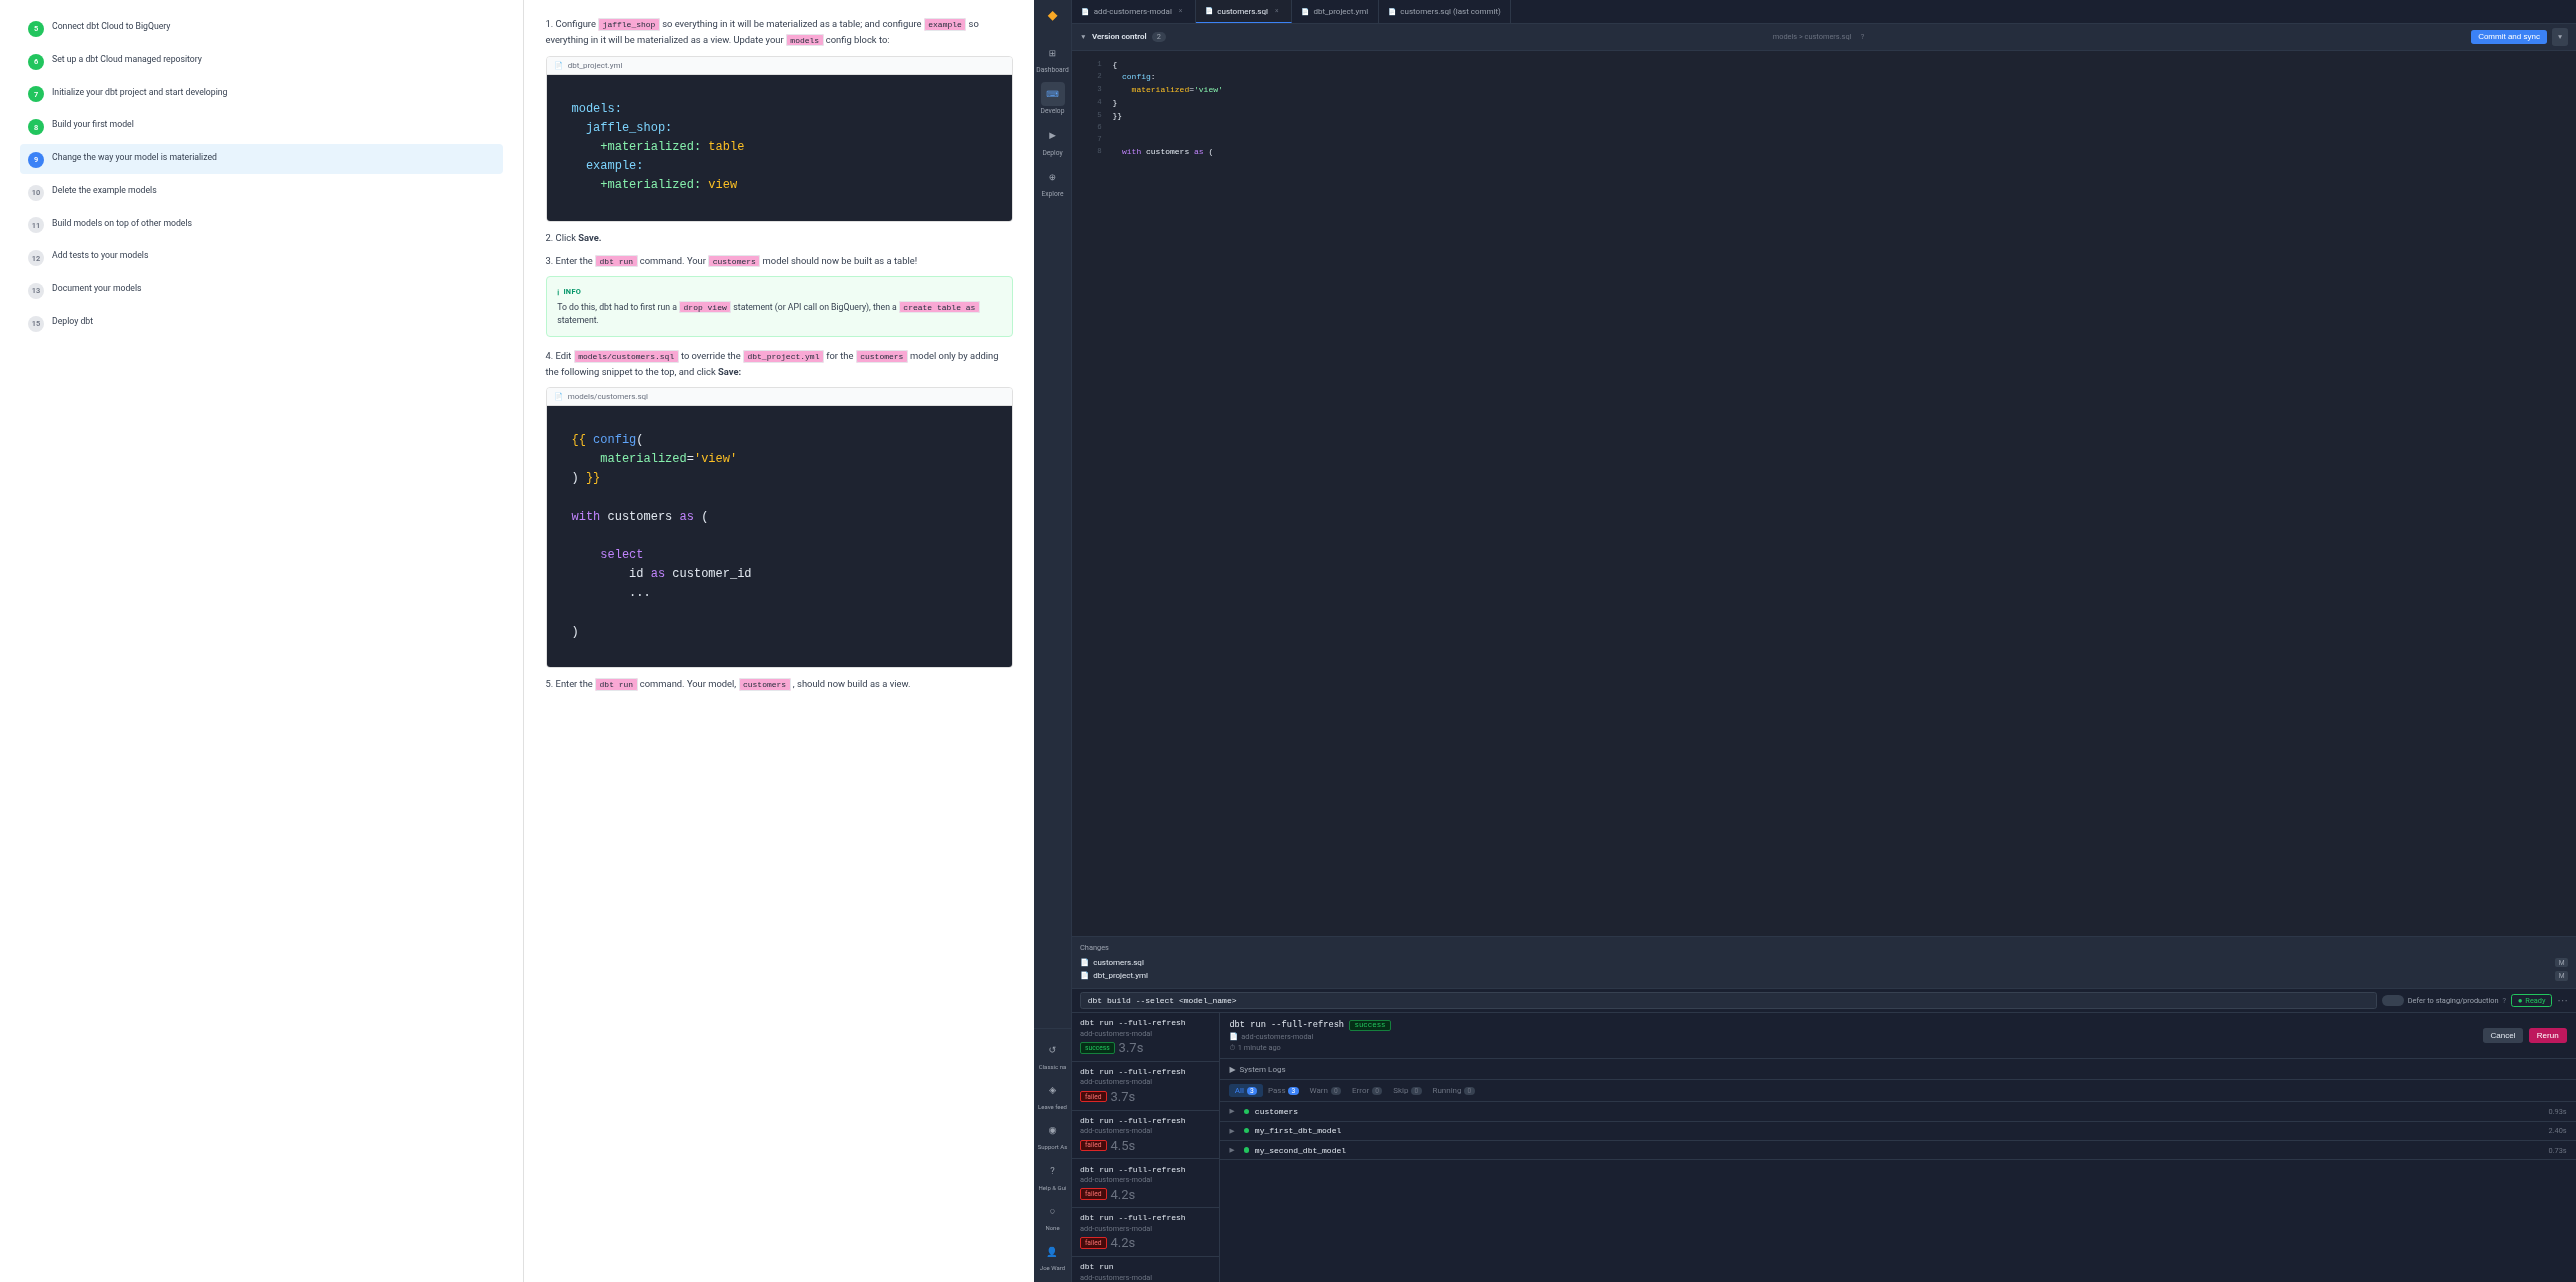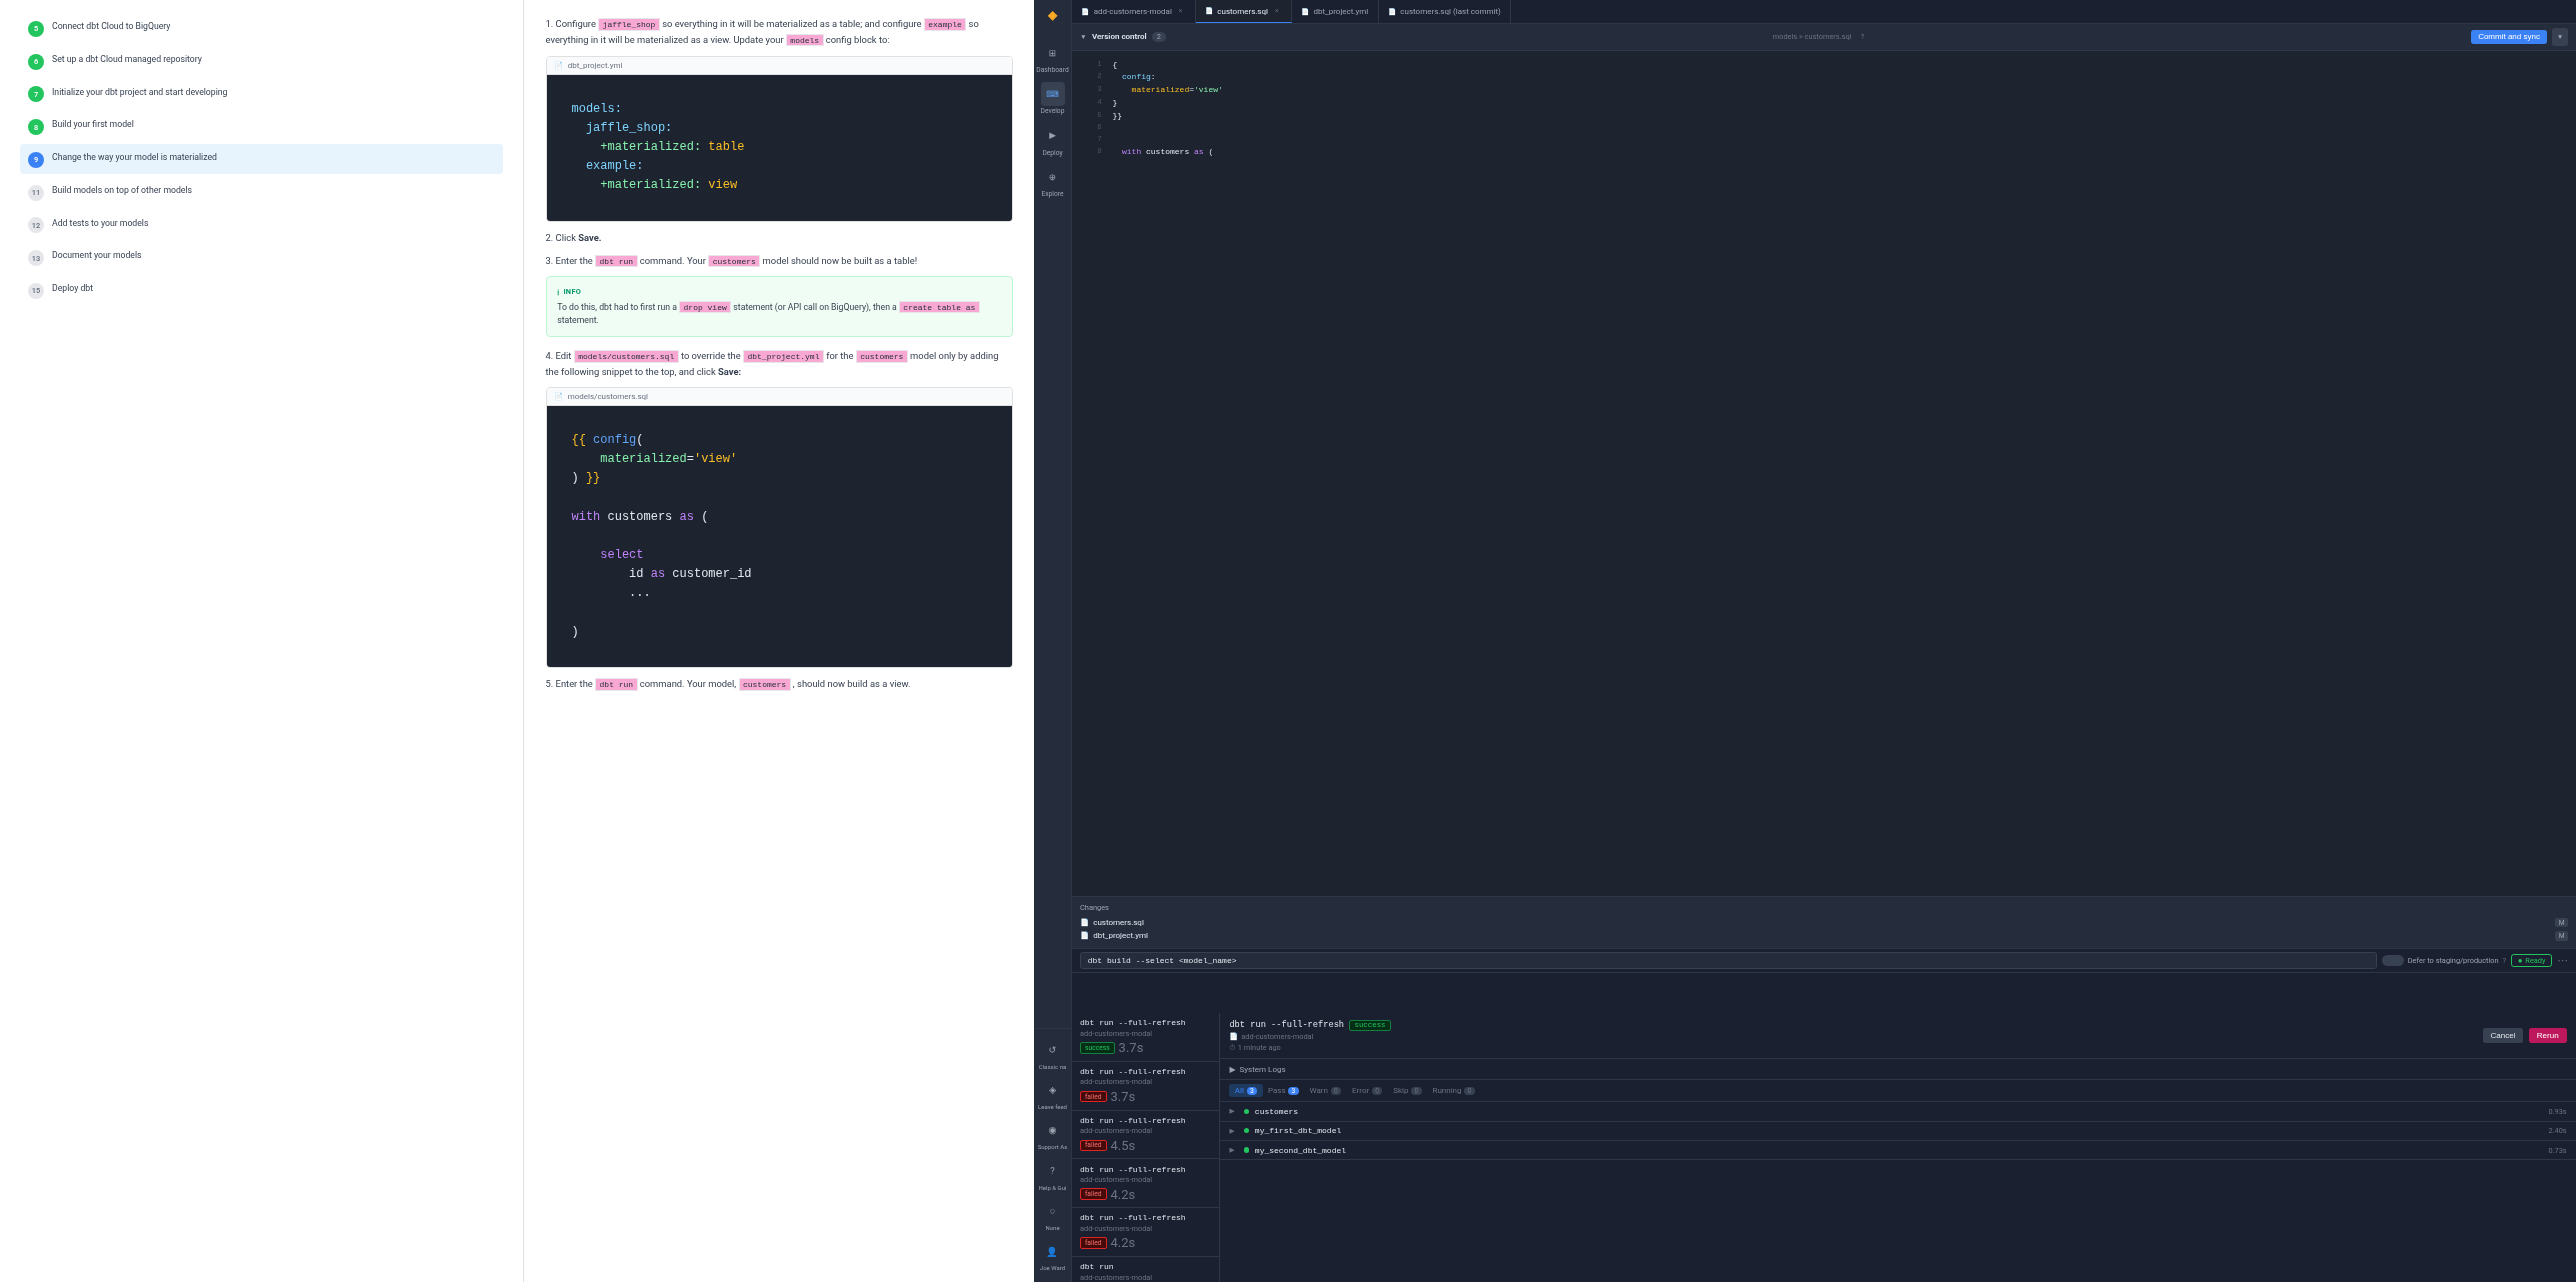--- a/index.html
+++ b/index.html
@@ -361,21 +361,20 @@
     .three-dots {
       color: #6b7280;
       font-size: 10.7px;
       cursor: pointer;
     }
 
     
     .run-results {
       display: flex;
       overflow: hidden;
-      margin-top: 40px;
     }
 
     .run-list {
       width: 148px;
       border-right: 0.7px solid #2d3748;
       overflow-y: auto;
       max-height: 269px;
     }
 
     .run-item {
@@ -653,20 +652,24 @@
   </li>
         <li class="step-item">
     <div class="step-number completed">8</div>
     <div class="step-label">Build your first model</div>
   </li>
         <li class="step-item active">
     <div class="step-number active">9</div>
     <div class="step-label">Change the way your model is materialized</div>
   </li>
         <li class="step-item">
+    <div class="step-number pending">10</div>
+    <div class="step-label">Delete the example models</div>
+  </li>
+        <li class="step-item">
     <div class="step-number pending">11</div>
     <div class="step-label">Build models on top of other models</div>
   </li>
         <li class="step-item">
     <div class="step-number pending">12</div>
     <div class="step-label">Add tests to your models</div>
   </li>
         <li class="step-item">
     <div class="step-number pending">13</div>
     <div class="step-label">Document your models</div>

